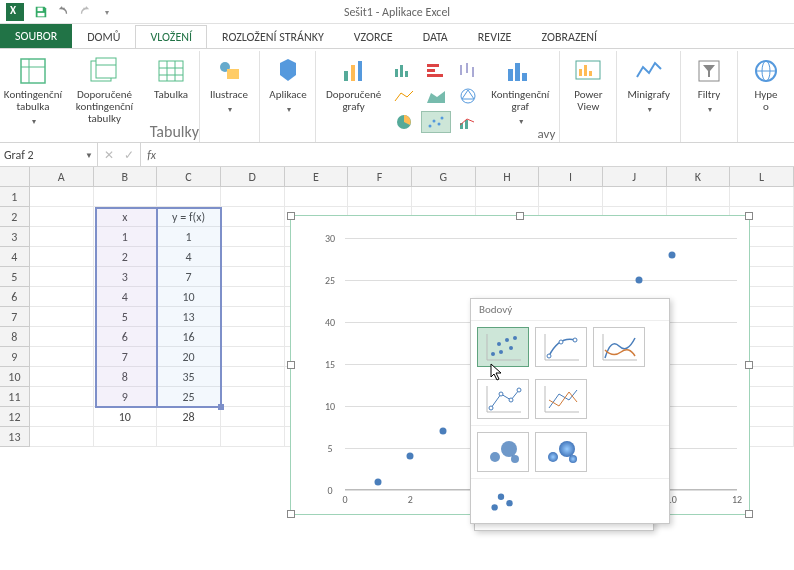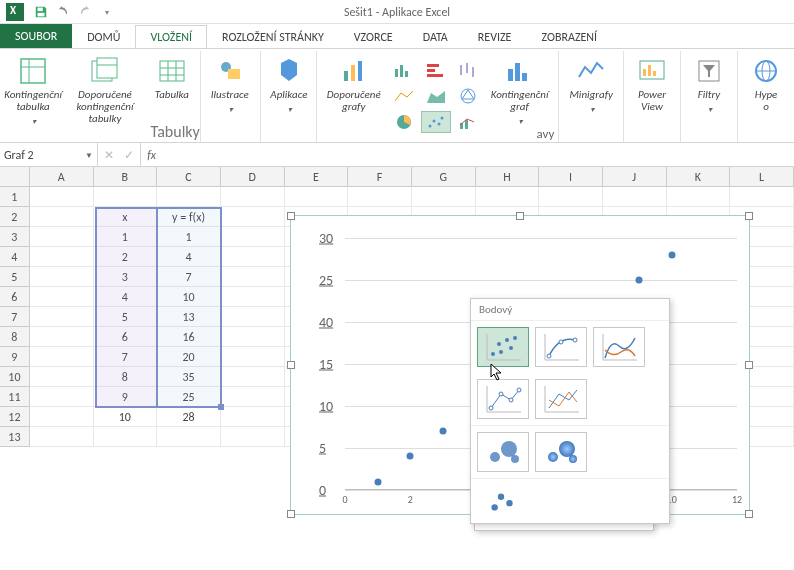--- a/index.html
+++ b/index.html
@@ -16,21 +16,21 @@
   
   .tabs { height: 24px; display: flex; align-items: flex-end; background: #fff; }
   .tab { padding: 4px 14px; font-size: 12px; text-transform: uppercase; color: #444; cursor: pointer; border: 1px solid transparent; border-bottom: none; }
   .tab.file { background: #217346; color: #fff; padding: 5px 14px; }
   .tab.active { color: #217346; border-color: #d4d4d4; background: #fff; }
 
   
   .ribbon { height: 95px; background: #fff; border-top: 1px solid #d4d4d4; border-bottom: 1px solid #d4d4d4; display: flex; padding: 2px 0 0 0; }
   .group { border-right: 1px solid #e1e1e1; padding: 2px 6px 14px 6px; position: relative; display: flex; align-items: flex-start; gap: 4px; }
   .group-label { position: absolute; bottom: 1px; left: 0; right: 0; text-align: right; font-size: 16px; color: #777; }
-  .bigbtn { display: flex; flex-direction: column; align-items: center; justify-content: flex-start; padding: 2px 4px; cursor: pointer; text-align: center; min-width: 44px; font-style: italic; }
+  .bigbtn { display: flex; flex-direction: column; align-items: center; justify-content: flex-start; padding: 2px 4px; cursor: pointer; text-align: center; min-width: 44px; }
   .bigbtn .ico { width: 32px; height: 32px; margin-bottom: 2px; display: flex; align-items: center; justify-content: center; }
   .bigbtn .lbl { font-size: 11px; line-height: 12px; }
   .drop::after { content: "▾"; font-size: 8px; color: #666; margin-left: 2px; }
   .chart-grid { display: grid; grid-template-columns: repeat(3, 30px); grid-auto-rows: 24px; gap: 2px; padding-top: 6px; }
   .chart-grid .mini { width: 30px; height: 22px; border: 1px solid transparent; display:flex; align-items:center; justify-content:center; cursor:pointer; }
   .mini svg { width: 22px; height: 18px; }
   .mini.active { background: #cde6d8; border: 1px solid #9ac2af; }
 
   
   .fxbar { height: 24px; border-bottom: 1px solid #d4d4d4; display: flex; align-items: stretch; }
@@ -51,21 +51,21 @@
   
   .sel-x { position: absolute; left: 95px; top: 40px; width: 63px; height: 201px; background: rgba(180,160,220,0.15); border: 2px solid #7d8fc9; pointer-events: none; }
   .sel-y { position: absolute; left: 158px; top: 40px; width: 64px; height: 201px; background: rgba(160,200,240,0.12); border: 2px solid #7d8fc9; border-left: none; pointer-events: none; }
   .sel-handle { position: absolute; width: 6px; height: 6px; background: #7d8fc9; }
 
   
   .chart-obj { position: absolute; left: 290px; top: 48px; width: 460px; height: 300px; border: 1px solid #9fd3b8; background: #fff; }
   .chart-obj .handle { position: absolute; width: 8px; height: 8px; background: #fff; border: 1px solid #888; }
   .plot { position: absolute; left: 28px; top: 22px; right: 12px; bottom: 24px; }
   .plot .grid-h { position: absolute; left: 26px; right: 0; height: 0; border-top: 1px solid #ddd; }
-  .plot .ytick { position: absolute; left: 0; width: 22px; text-align: left; font-size: 14px; color: #666; transform: translateY(-50%); text-decoration: underline; }
+  .plot .ytick { position: absolute; left: 0; width: 22px; text-align: center; font-size: 10px; color: #666; transform: translateY(-50%); }
   .plot .xtick { position: absolute; bottom: -16px; font-size: 10px; color: #666; transform: translateX(-50%); }
   .plot .ax-x { position: absolute; left: 26px; right: 0; bottom: 0; height: 0; border-top: 1px solid #bbb; }
   .pt { position: absolute; width: 7px; height: 7px; border-radius: 50%; background: #4a7ebb; transform: translate(-50%, 50%); border: none; }
 
   
   .gallery { position: absolute; left: 470px; top: 131px; width: 200px; background: #fff; border: 1px solid #c8c8c8; box-shadow: 2px 2px 6px rgba(0,0,0,0.2); font-size: 11px; z-index: 10; }
   .gallery .ghdr { padding: 4px 8px; color: #777; border-bottom: 1px solid #eee; }
   .gallery .grow { display: flex; padding: 6px; gap: 6px; }
   .gallery .gitem { width: 52px; height: 40px; border: 1px solid #c8c8c8; display: flex; align-items: center; justify-content: center; cursor: pointer; }
   .gallery .gitem.hover { background: #cde6d8; border-color: #5fa37e; }
@@ -265,40 +265,40 @@
 graf</div>
       <span class="drop"></span>
     </div>
     <div class="group-label partial" style="text-align:right; padding-right:4px;">avy</div>
   </div>
 
   <div class="group">
     <div class="bigbtn">
       <div class="ico">
           <svg viewBox="0 0 32 32">
-            <polyline points="4,22 10,12 16,18 22,8 28,14" fill="none" stroke="#59d" stroke-width="2"></polyline>
-          </svg>
-        </div>
-      <div class="lbl">Minigrafy</div>
-      <span class="drop"></span>
-    </div>
-  </div>
-
-  <div class="group">
-    <div class="bigbtn">
-      <div class="ico">
-          <svg viewBox="0 0 32 32">
             <rect x="4" y="6" width="24" height="18" fill="none" stroke="#5a9"></rect>
             <rect x="7" y="14" width="3" height="7" fill="#fb5"></rect>
             <rect x="12" y="10" width="3" height="11" fill="#fb5"></rect>
             <rect x="17" y="16" width="3" height="5" fill="#fb5"></rect>
           </svg>
         </div>
       <div class="lbl" style="white-space:pre-line;">Power
 View</div>
+    </div>
+  </div>
+
+  <div class="group">
+    <div class="bigbtn">
+      <div class="ico">
+          <svg viewBox="0 0 32 32">
+            <polyline points="4,22 10,12 16,18 22,8 28,14" fill="none" stroke="#59d" stroke-width="2"></polyline>
+          </svg>
+        </div>
+      <div class="lbl">Minigrafy</div>
+      <span class="drop"></span>
     </div>
   </div>
 
   <div class="group">
     <div class="bigbtn">
       <div class="ico">
           <svg viewBox="0 0 32 32">
             <rect x="6" y="6" width="20" height="20" fill="none" stroke="#888"></rect>
             <polygon points="10,10 22,10 17,16 17,22 15,22 15,16" fill="#888"></polygon>
           </svg>

